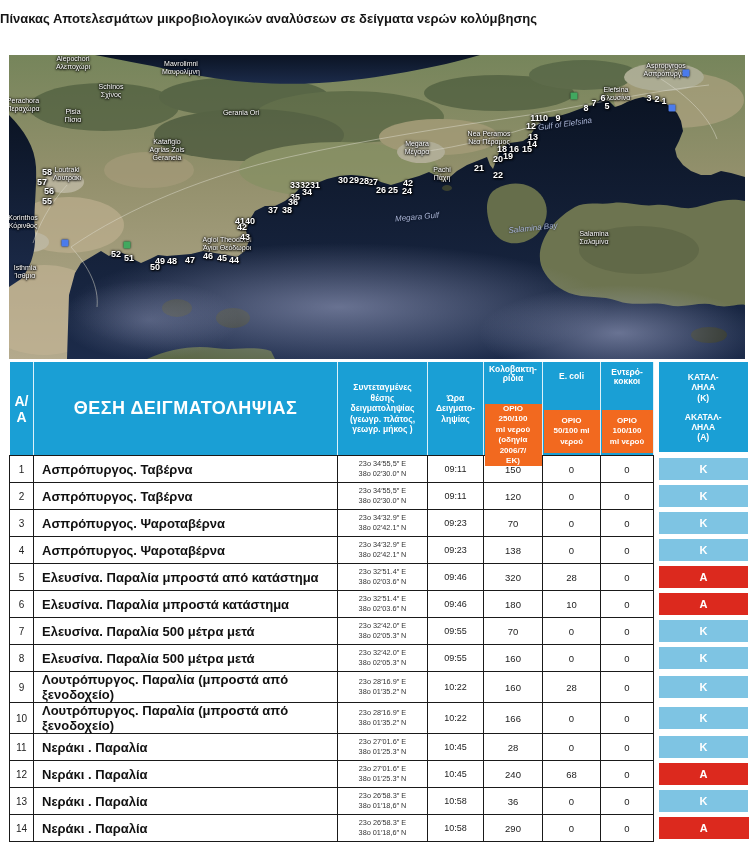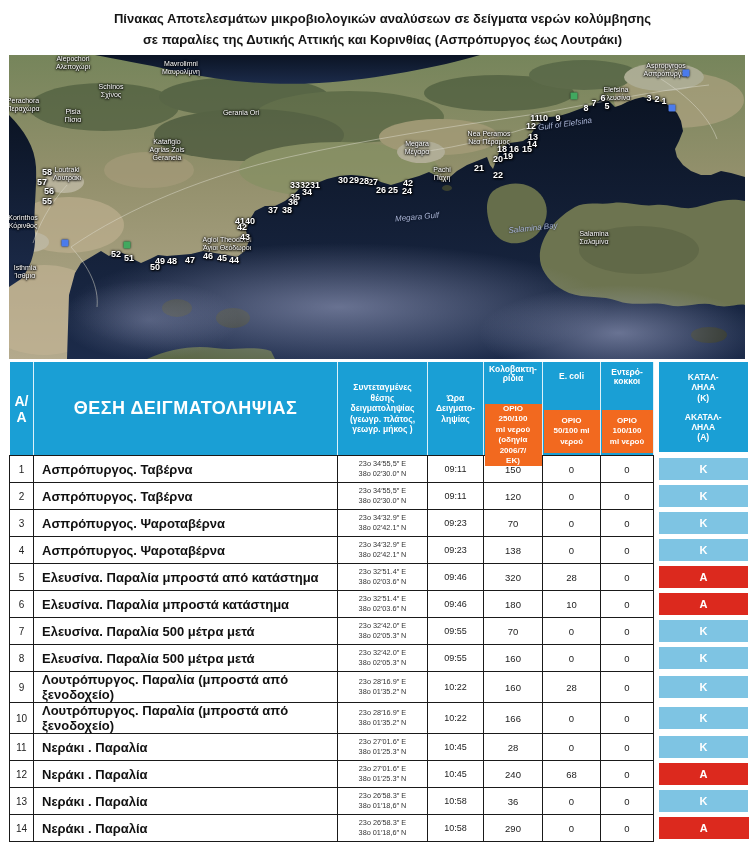--- a/index.html
+++ b/index.html
@@ -1,21 +1,21 @@
 <!DOCTYPE html>
 <html style="--cyan: #1a9fd5; --orange: #f2691f; --k: #7ec4e3; --a: #dc291e;"><head>
 <meta charset="utf-8">
 <style>
   html,body{margin:0;padding:0;background:#fff;}
   .page{position:relative;width:753px;height:856px;background:#fff;overflow:hidden;
         font-family:"Liberation Sans",sans-serif;}
 
   
-  .title{position:absolute;top:9px;left:0;right:0;text-align:center;
-         font-size:13px;font-weight:bold;color:#151515;line-height:1.6;padding-left:12px;}
+  .title{position:absolute;top:9px;left:0;right:0;
+         font-size:13px;font-weight:bold;color:#151515;line-height:1.6;}
   .title b{font-weight:bold;}
 
   
   .map{position:absolute;left:9px;top:55px;width:736px;height:304px;overflow:hidden;background:#223;}
   .map svg.terrain{position:absolute;left:0;top:0;width:736px;height:304px;display:block;}
   .map-overlay{position:absolute;left:0;top:0;width:100%;height:100%;}
   .map-label{position:absolute;transform:translate(-50%,-50%);text-align:center;
              color:#fff;font-size:7px;line-height:1.15;white-space:nowrap;
              text-shadow:0 0 2px #000,0 0 3px #000,0 1px 2px #000;}
   .map-sea-label{position:absolute;transform:translate(-50%,-50%);color:#a9b6d6;
@@ -62,21 +62,20 @@
   .vb.k{background:var(--k);}
   .vb.a{background:var(--a);}
 </style>
 </head>
 <body>
 
 <div class="page">
 
   <div class="title">
     <div>Πίνακας Αποτελεσμάτων μικροβιολογικών αναλύσεων σε δείγματα νερών κολύμβησης</div>
-    <div><span>σε παραλίες της Δυτικής Αττικής και Κορινθίας </span><b>(Ασπρόπυργος έως Λουτράκι)</b></div>
   </div>
 
   <div class="map">
     <svg class="terrain" viewBox="0 0 736 304" preserveAspectRatio="none">
       <defs>
         <linearGradient id="landG" x1="0" y1="0" x2="0" y2="1">
           <stop offset="0" stop-color="#76855b"></stop>
           <stop offset="0.4" stop-color="#93906c"></stop>
           <stop offset="1" stop-color="#b4aa8d"></stop>
         </linearGradient>

